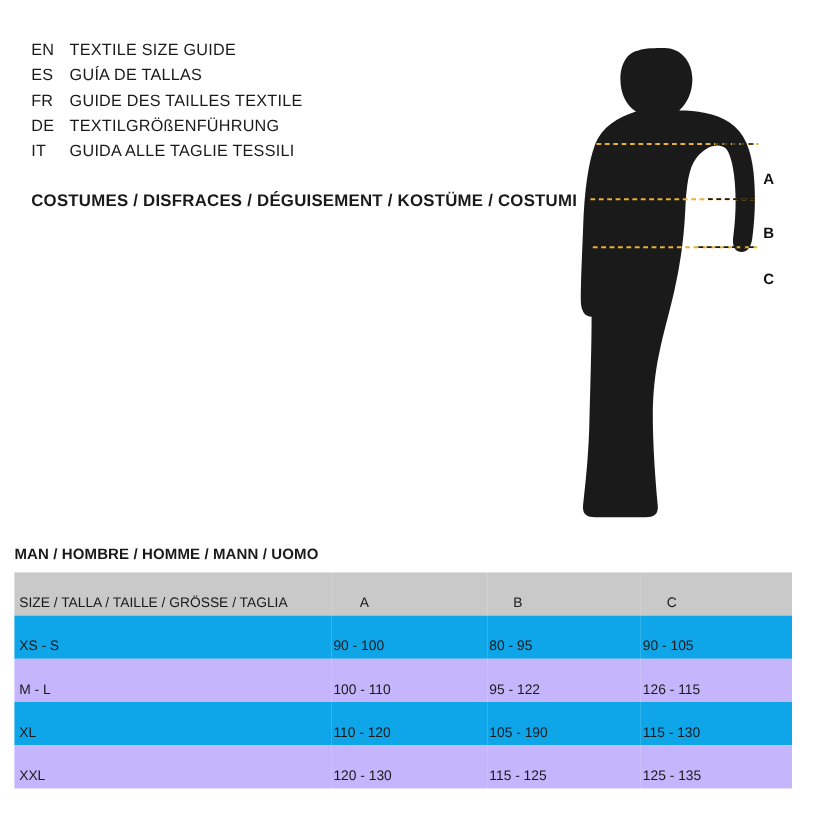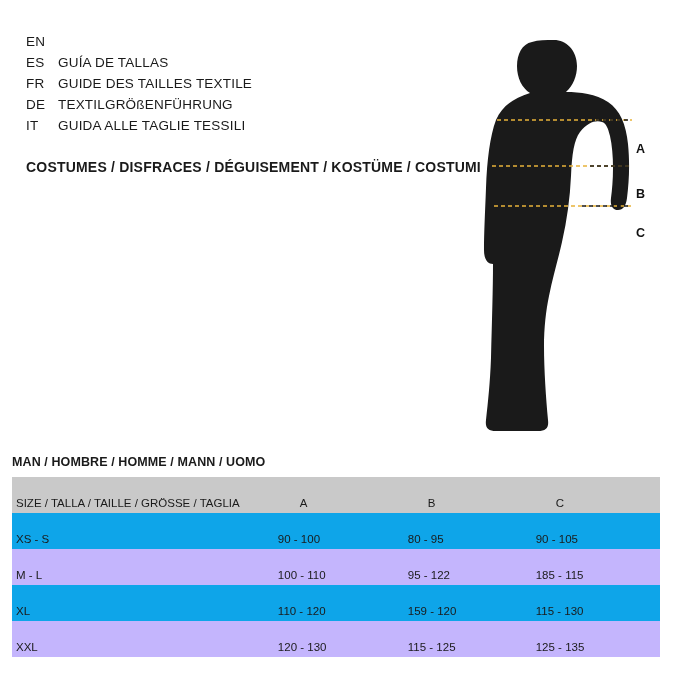--- a/index.html
+++ b/index.html
@@ -137,20 +137,21 @@
   }
 </style>
 </head>
 <body>
 
 <div class="page">
 
   <div class="lang-block">
     <div class="lang-row">
       <span class="lang-code">EN</span>
+      <span class="lang-text">TEXTILE SIZE GUIDE</span>
     </div>
     <div class="lang-row">
       <span class="lang-code">ES</span>
       <span class="lang-text">GUÍA DE TALLAS</span>
     </div>
     <div class="lang-row">
       <span class="lang-code">FR</span>
       <span class="lang-text">GUIDE DES TAILLES TEXTILE</span>
     </div>
     <div class="lang-row">
@@ -229,26 +230,26 @@
         <tr class="odd">
           <td class="col-size">XS - S</td>
           <td class="col-a">90 - 100</td>
           <td class="col-b">80 - 95</td>
           <td class="col-c">90 - 105</td>
         </tr>
         <tr class="even">
           <td class="col-size">M - L</td>
           <td class="col-a">100 - 110</td>
           <td class="col-b">95 - 122</td>
-          <td class="col-c">185 - 115</td>
+          <td class="col-c">126 - 115</td>
         </tr>
         <tr class="odd">
           <td class="col-size">XL</td>
           <td class="col-a">110 - 120</td>
-          <td class="col-b">159 - 120</td>
+          <td class="col-b">105 - 190</td>
           <td class="col-c">115 - 130</td>
         </tr>
         <tr class="even">
           <td class="col-size">XXL</td>
           <td class="col-a">120 - 130</td>
           <td class="col-b">115 - 125</td>
           <td class="col-c">125 - 135</td>
         </tr>
       </tbody>
     </table>

